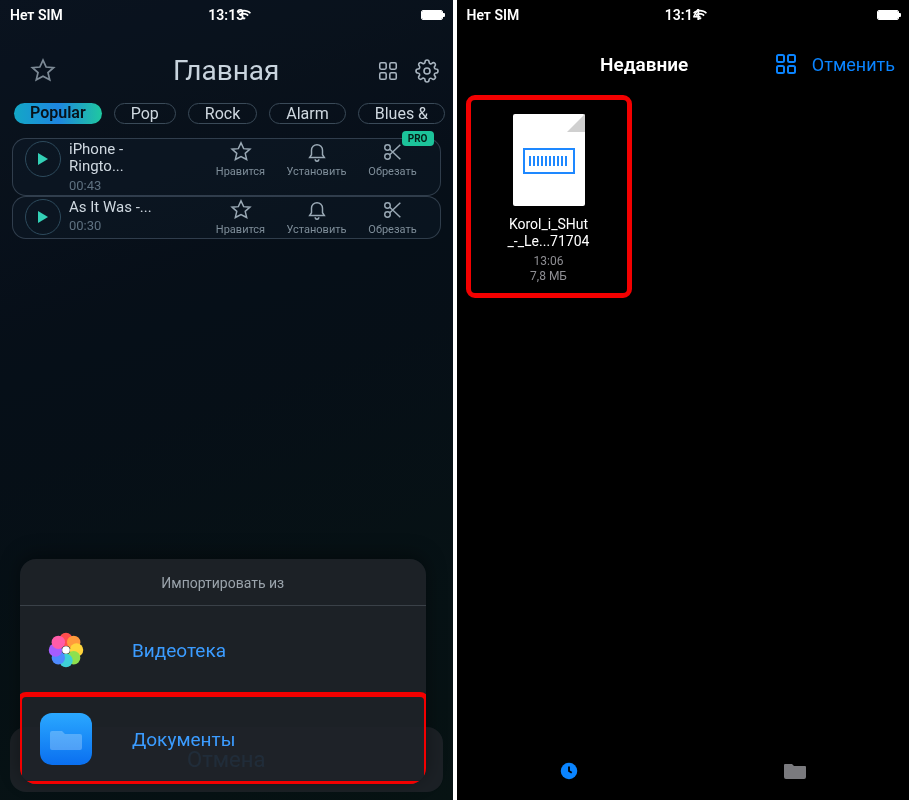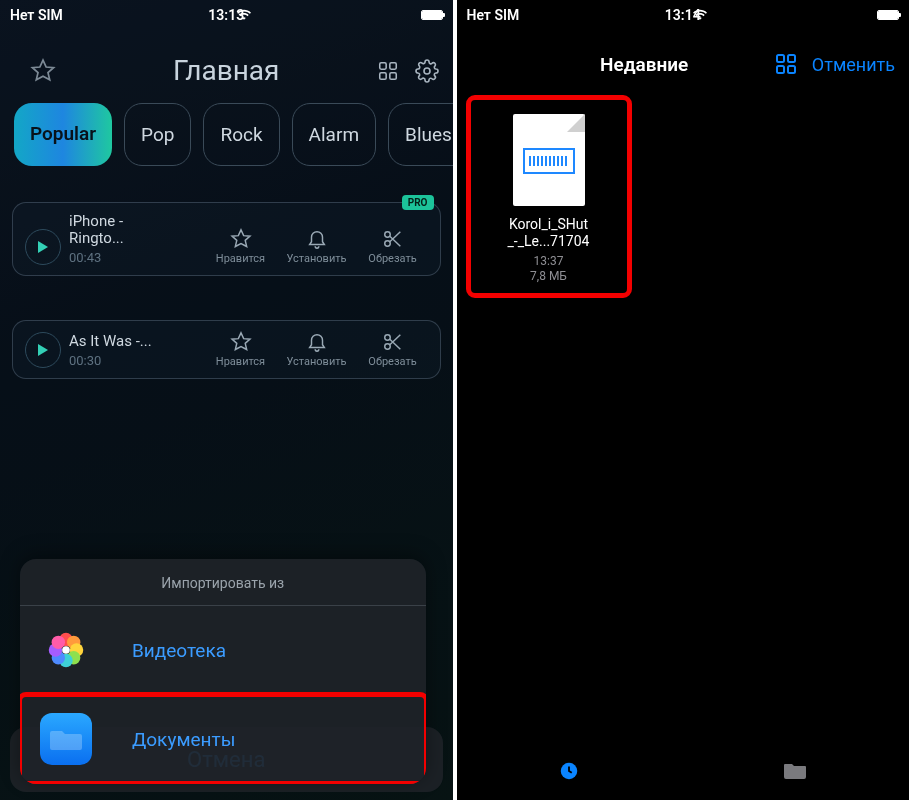--- a/index.html
+++ b/index.html
@@ -51,33 +51,33 @@
   }
   .hdr .title{ color:#c9d4de; font-size:28px; font-weight:400;}
   .hdr .hstar{position:absolute; left:30px; color:#7d8a96;}
   .hdr .hgrid{position:absolute; right:54px; color:#a9b5c0;}
   .hdr .hgear{position:absolute; right:14px; color:#a9b5c0;}
   .icon { display:inline-flex; }
 
   
   .chips { display:flex; gap:12px; padding:2px 14px 14px 14px; overflow:hidden; z-index:2; position:relative;}
   .chip {
-    border:1px solid #3a4a58; color:#cfd8e0; padding:19px 16px; border-radius:18px;
-    font-size:19px; white-space:nowrap;
+    border:1px solid #3a4a58; color:#cfd8e0; padding:0 16px; border-radius:18px;
+    font-size:16px; white-space:nowrap;
   }
   .chip.active{
     background: linear-gradient(90deg,#13a7c6,#1e86e0,#1fc8a0);
     border:none; color:#08121a; font-weight:600;
   }
 
   
   .card {
-    margin: 22px 12px; border:1px solid rgba(120,140,160,0.35);
-    border-radius:14px; padding:10px 12px;
-    display:flex; align-items:flex-end; gap:8px; position:relative; z-index:2;
+    margin: 0 12px; border:1px solid rgba(120,140,160,0.35);
+    border-radius:14px; padding:2px 12px;
+    display:flex; align-items:flex-start; gap:8px; position:relative; z-index:2;
     background: rgba(20,35,50,0.25);
   }
   .play {
     width:36px;height:36px;border-radius:50%;border:1px solid #2d4a5c;
     display:flex;align-items:center;justify-content:center;color:#33d0b6;
   }
   .song-meta{ width:90px; }
   .song-title{color:#cfd8e0;font-size:15px;line-height:1.15;}
   .song-time{color:#5e7180;font-size:13px;margin-top:2px;}
   .actions{display:flex; gap:6px; margin-left:auto;}
@@ -366,21 +366,21 @@
 
   <div class="file-grid">
     <div class="file hl">
       <div class="file-ico">
         <div class="wave"></div>
       </div>
       <div class="fname">
         <span>Korol_i_SHut</span><br><span>_-_Le...71704</span>
       </div>
       <div class="fmeta">
-        <span>13:37</span><br><span>7,8 МБ</span>
+        <span>13:06</span><br><span>7,8 МБ</span>
       </div>
     </div>
   </div>
 
   <div class="r-tabs">
     <div class="t active">
       <svg width="22" height="22" viewBox="0 0 24 24" fill="#0a84ff">
           <circle cx="12" cy="12" r="9"></circle>
           <path stroke="#000" stroke-width="2" d="M12 7v5l3 2" fill="none"></path>
         </svg>

